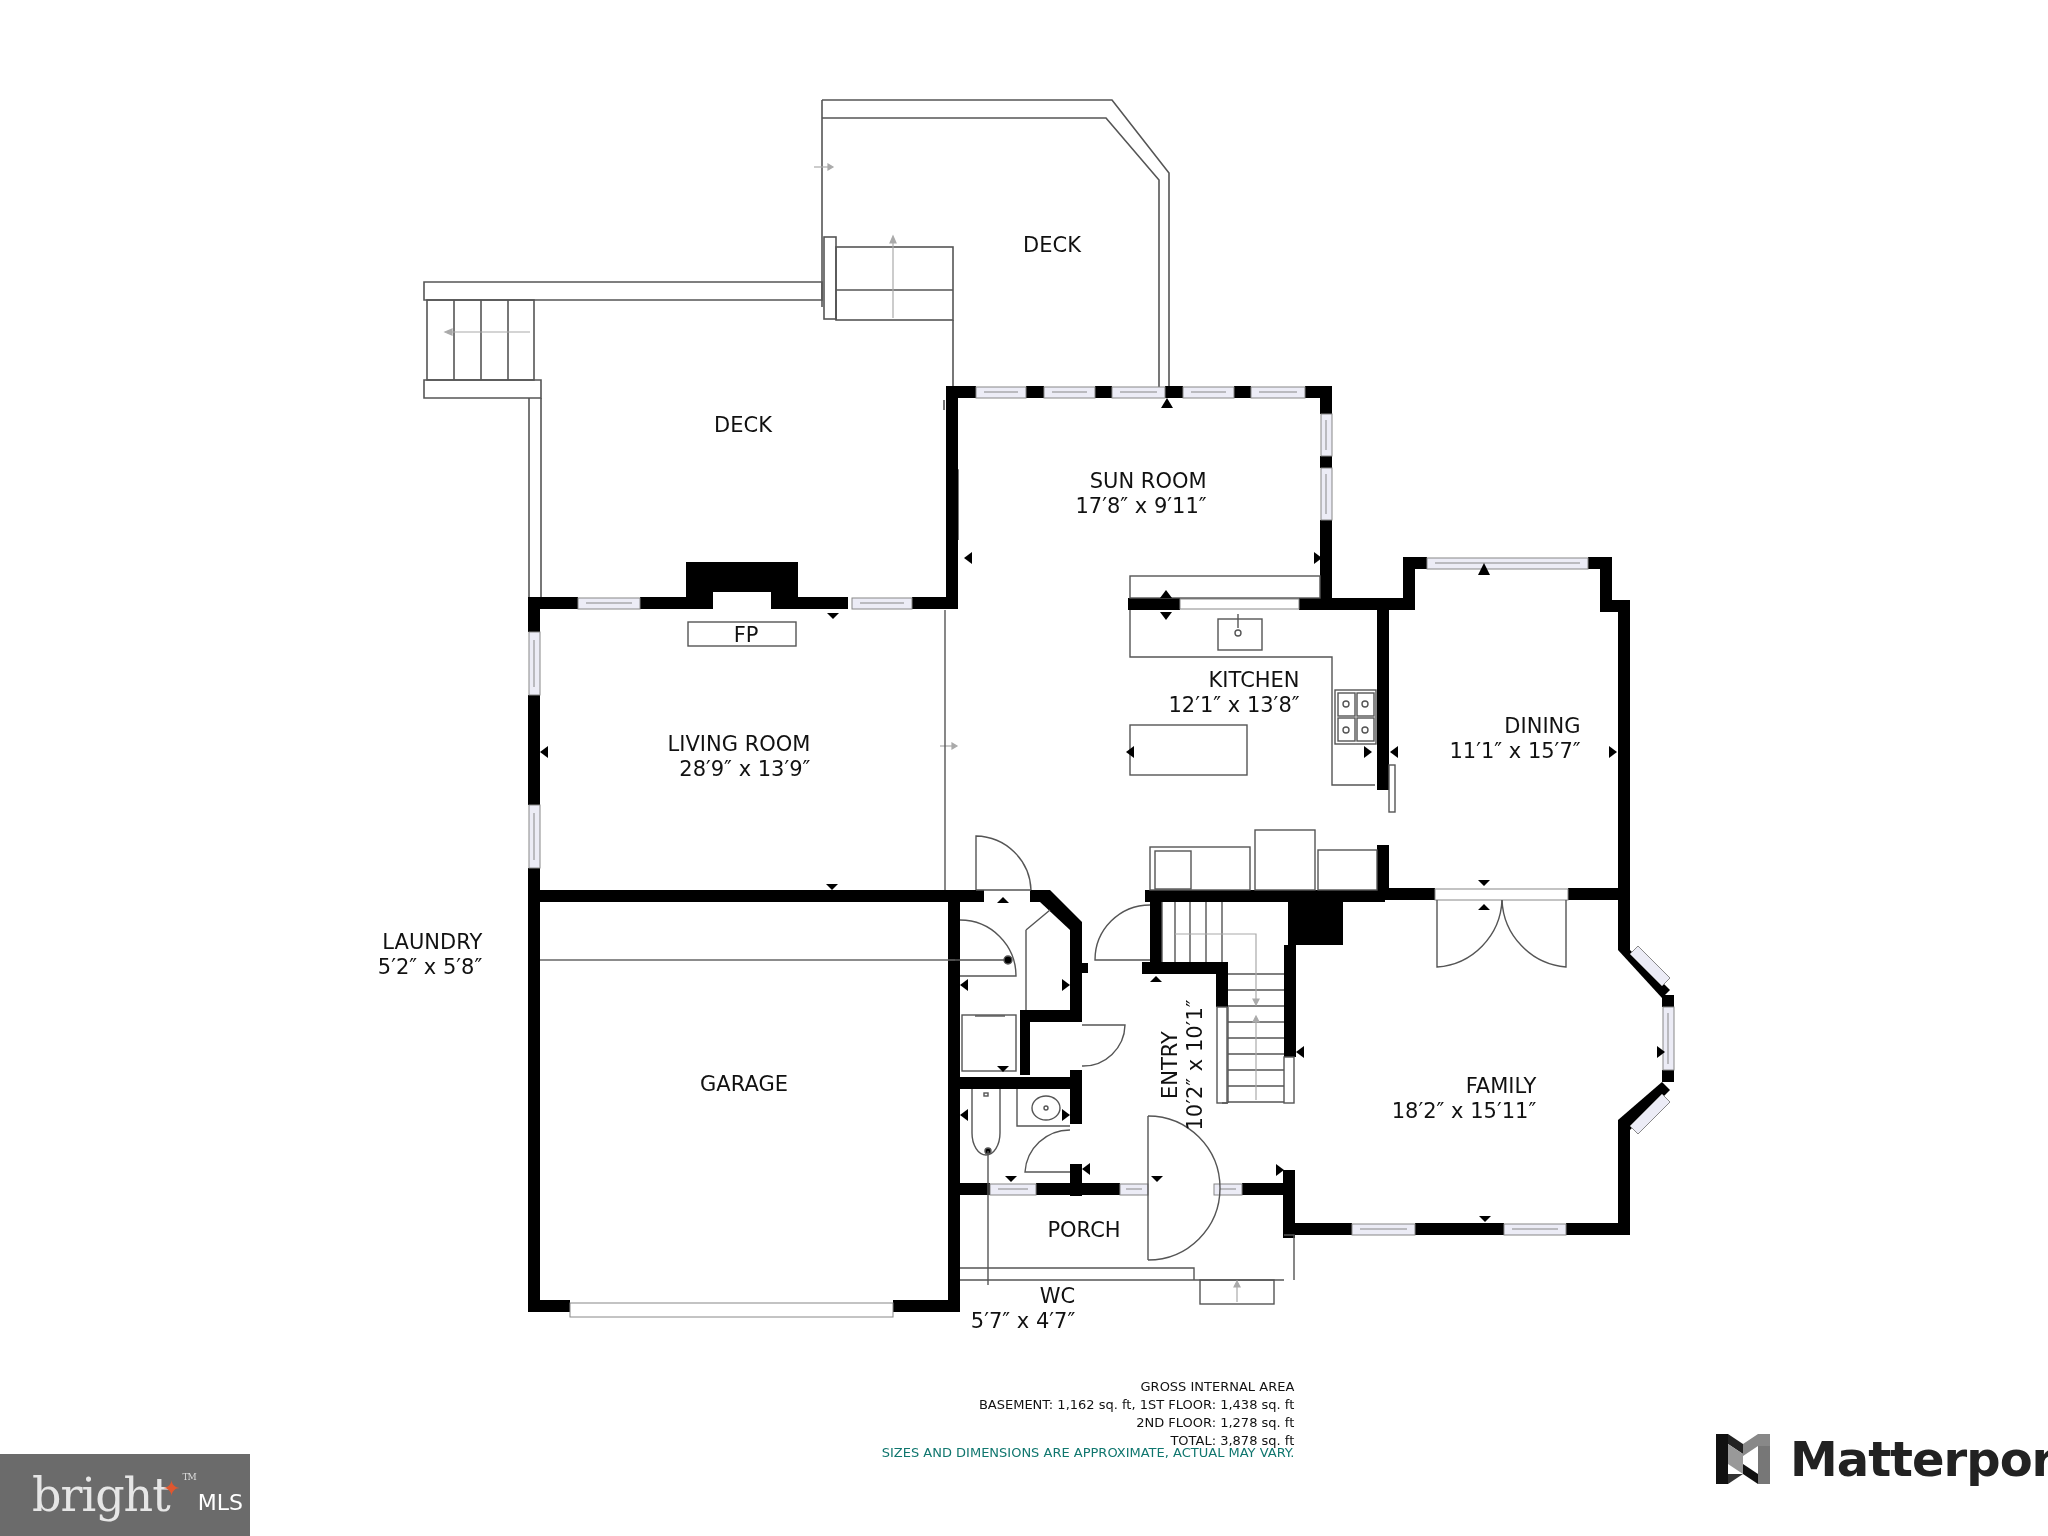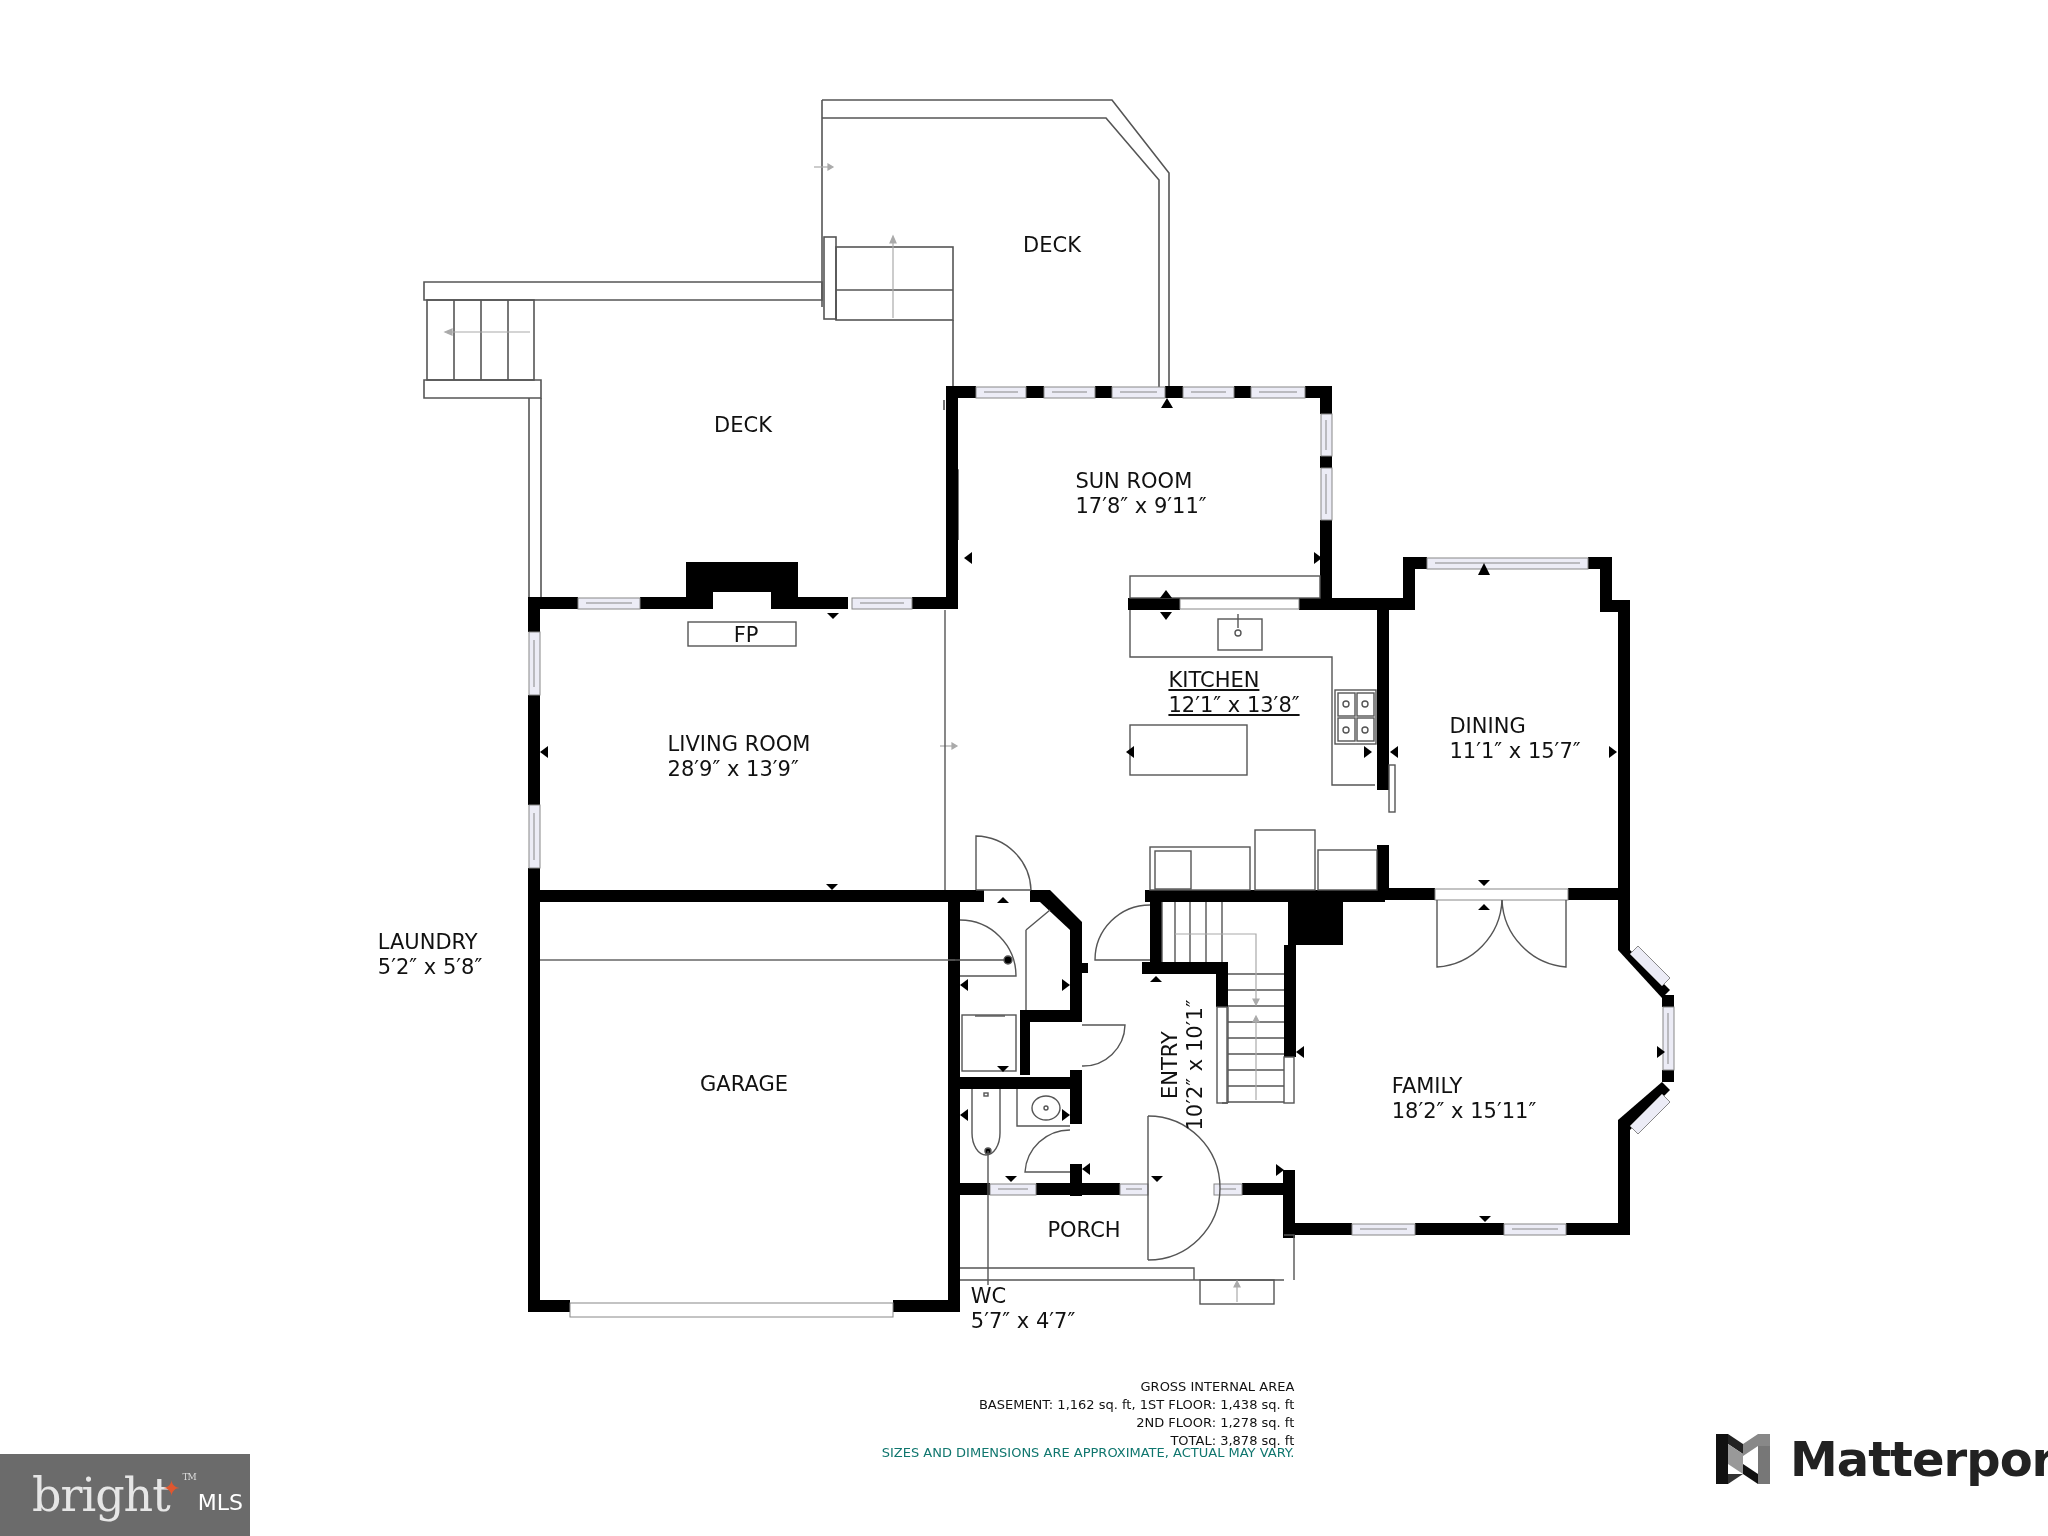--- a/index.html
+++ b/index.html
@@ -1,18 +1,18 @@
 <!DOCTYPE html>
 <html><head>
 <meta charset="utf-8">
 <style>
   html, body { margin: 0; padding: 0; background: #ffffff; }
   body { width: 2048px; height: 1536px; position: relative; overflow: hidden; font-family: "DejaVu Sans", sans-serif; }
   #plan { position: absolute; left: 0; top: 0; width: 2048px; height: 1536px; }
-  .lbl { position: absolute; color: #111; font-family: "DejaVu Sans", sans-serif; font-size: 21px; text-align: left; line-height: 25px; white-space: nowrap; transform: translateX(-50%); }
+  .lbl { position: absolute; color: #111; font-family: "DejaVu Sans", sans-serif; font-size: 21px; text-align: right; line-height: 25px; white-space: nowrap; transform: translateX(-50%); }
   .lbl .dim { display: block; }
   .lbl-vert { position: absolute; color: #111; font-family: "DejaVu Sans", sans-serif; font-size: 21px; line-height: 25px; text-align: center; white-space: nowrap; transform: translate(-50%, -50%) rotate(-90deg); }
   .fp-label { position: absolute; font-size: 21px; color: #111; font-family: "DejaVu Sans", sans-serif; transform: translateX(-50%); }
   .footer { position: absolute; left: 1088px; top: 1378px; transform: translateX(-50%); text-align: right; font-family: "DejaVu Sans", sans-serif; font-size: 13px; line-height: 18px; color: #111; white-space: nowrap; }
   .footer .disclaimer { color: #0f766e; margin-top: -6px; }
   .bright { position: absolute; left: 0; top: 1454px; width: 250px; height: 82px; background: #6b6b6b; display: flex; align-items: center; padding-left: 32px; box-sizing: border-box; }
   .bright .word { font-family: "DejaVu Serif", serif; font-size: 46px; color: #e6e6e6; letter-spacing: -1px; position: relative; }
   .bright .star { position: absolute; right: -10px; top: 8px; color: #e0572f; font-size: 22px; }
   .bright .tm { font-size: 9px; color: #ddd; position: absolute; top: 4px; right: -26px; }
   .bright .mls { font-family: "DejaVu Sans", sans-serif; font-size: 22px; color: #ffffff; margin-left: 28px; margin-top: 14px; }
@@ -334,21 +334,21 @@
 <div class="lbl" style="left:1052px; top:233px;">
   <span>DECK</span>
 </div>
 <div class="lbl" style="left:743px; top:413px;">
   <span>DECK</span>
 </div>
 <div class="lbl" style="left:1141px; top:469px;">
   <span>SUN ROOM</span>
   <span class="dim">17′8″ x 9′11″</span>
 </div>
-<div class="lbl" style="left:1234px; top:668px;text-decoration:underline;">
+<div class="lbl" style="left:1234px; top:668px;">
   <span>KITCHEN</span>
   <span class="dim">12′1″ x 13′8″</span>
 </div>
 <div class="lbl" style="left:1507px; top:714px;margin-left:8px;">
   <span>DINING</span>
   <span class="dim">11′1″ x 15′7″</span>
 </div>
 <div class="lbl" style="left:739px; top:732px;">
   <span>LIVING ROOM</span>
   <span class="dim">28′9″ x 13′9″</span>

